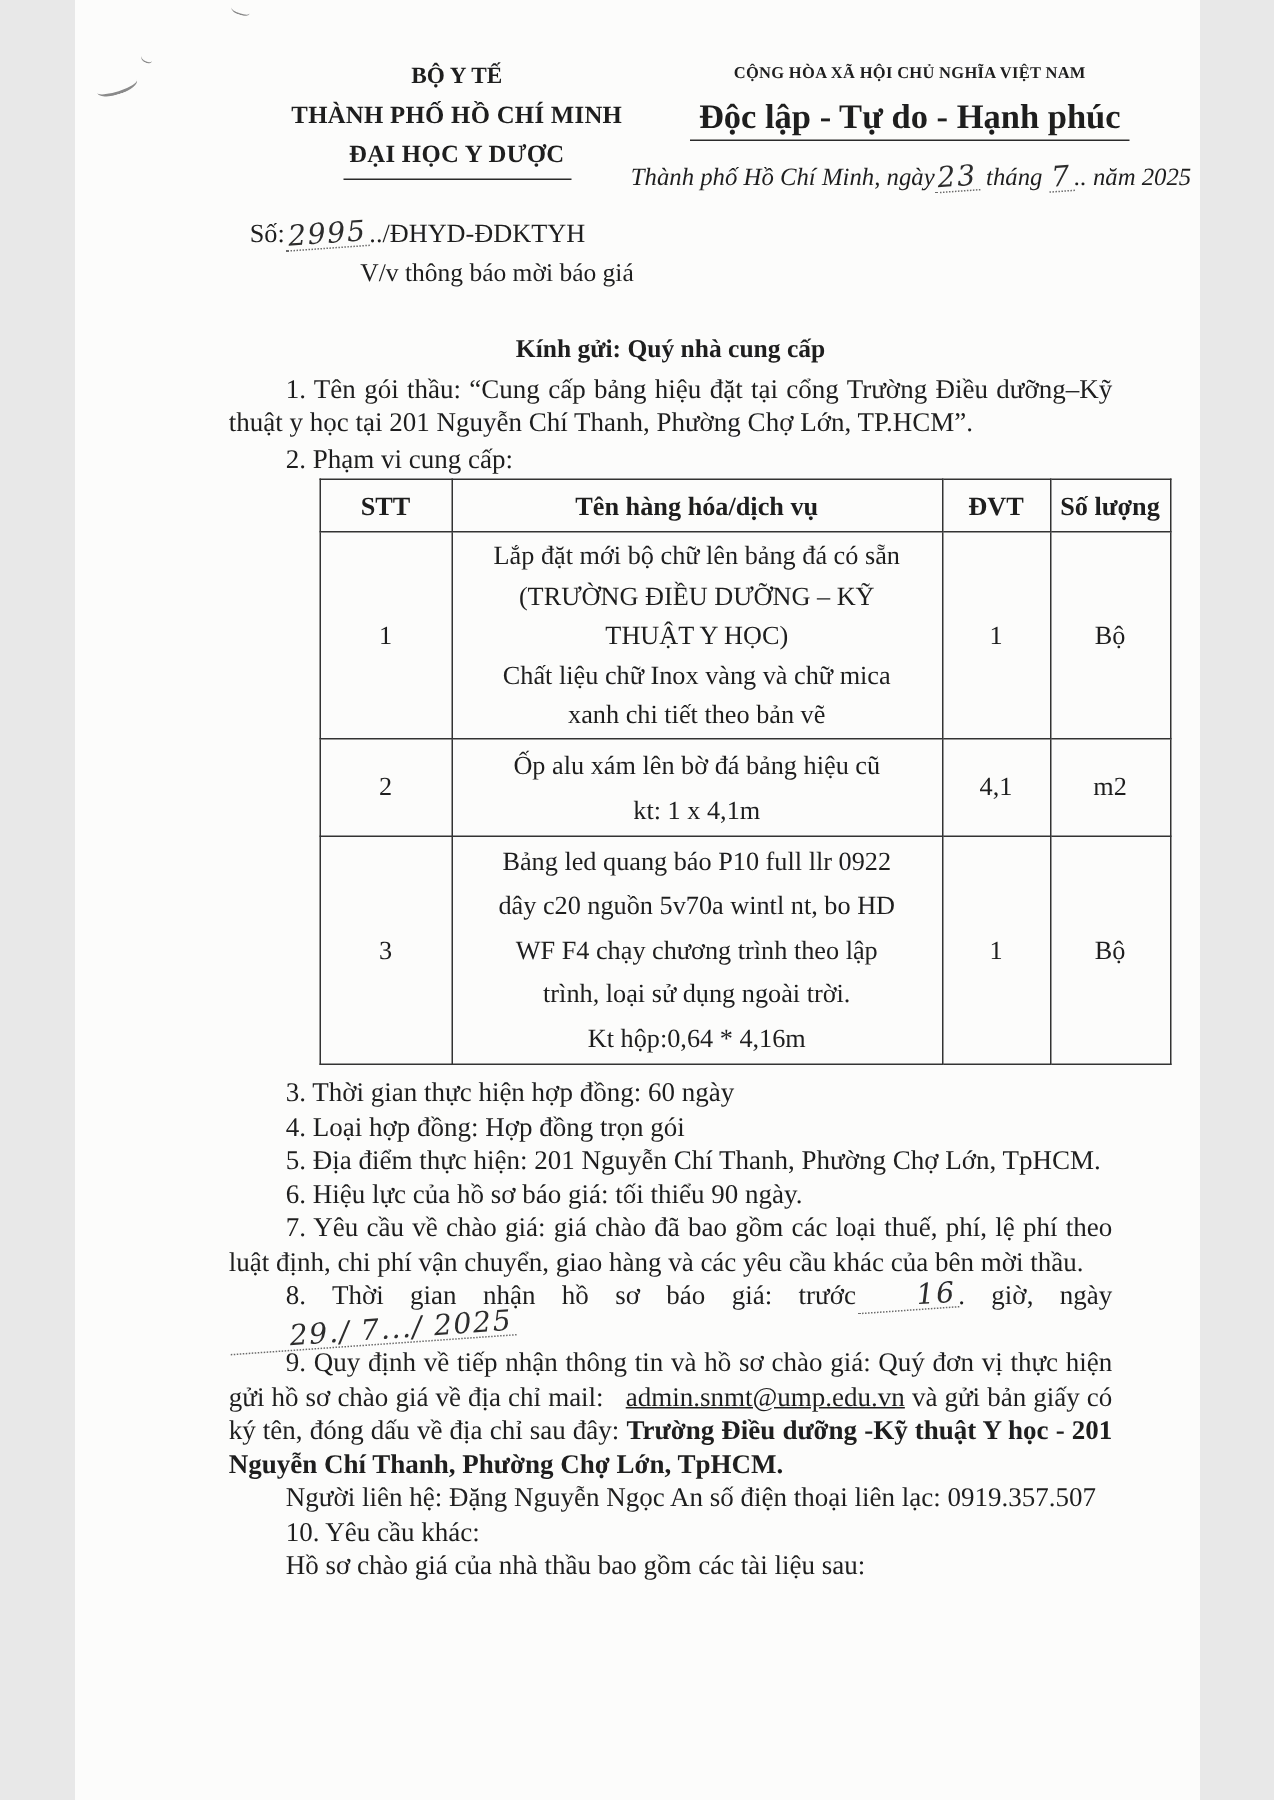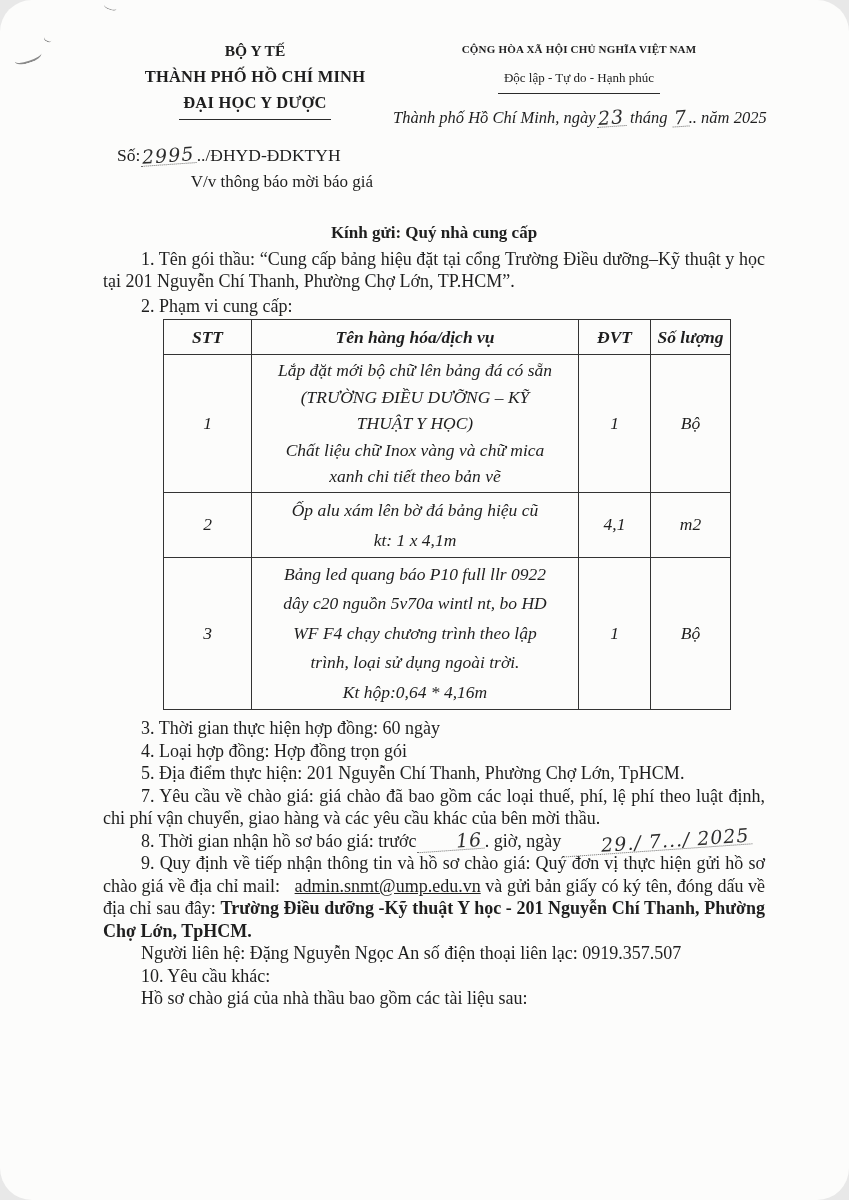--- a/index.html
+++ b/index.html
@@ -1,40 +1,39 @@
 <!DOCTYPE html>
 <html><head>
 <meta charset="utf-8">
 <style>
   html,body{margin:0;padding:0;}
   body{background:#e8e8e8;}
   .page{
     position:relative;
-    width:849px;height:1200px;
+    width:750px;height:1200px;
     margin:0 auto;
     background:#fcfcfb;
     overflow:hidden;
     font-family:"Liberation Serif","DejaVu Serif",serif;
     color:#1e1e1e;
     font-size:18px;
     line-height:22.5px;
     box-sizing:border-box;
-    padding:38px 84px 0 103px;
-    border-radius:32px;
+    padding:38px 58px 0 103px;
   }
   .b{font-weight:bold;}
   
   .hdr{display:flex;align-items:flex-start;}
   .hdr-left{width:232px;margin-left:36px;text-align:center;flex:none;}
   .hdr-left .l1{font-size:15.5px;font-weight:bold;line-height:26px;}
   .hdr-left .l2{font-size:16.5px;font-weight:bold;line-height:26px;letter-spacing:.2px;}
   .hdr-left .rule{width:152px;height:0;border-bottom:1.6px solid #2a2a2a;margin:3px auto 0;}
   .hdr-right{width:372px;margin-left:auto;text-align:center;flex:none;}
   .hdr-right .nat{font-size:11px;font-weight:bold;line-height:22px;letter-spacing:.2px;}
-  .hdr-right .motto{display:inline-block;font-size:13px;font-weight:normal;line-height:24px;margin-top:6px;border-bottom:1.6px solid #2a2a2a;padding:0 6px 3px;}
+  .hdr-right .motto{display:inline-block;font-size:23px;font-weight:bold;line-height:24px;margin-top:6px;border-bottom:1.6px solid #2a2a2a;padding:0 6px 3px;}
   .hdr-right .dateline{margin-top:13px;font-style:italic;font-size:16.5px;line-height:22px;white-space:nowrap;}
   
   .refline{margin-top:15px;margin-left:14px;font-size:17.5px;}
   .subject{margin-top:4px;width:252px;margin-left:18px;text-align:right;font-size:17px;}
   .salutation{margin-top:29px;text-align:center;font-weight:bold;font-size:17px;}
   
   p.para{margin:0;text-indent:38px;text-align:justify;}
   
   .hw{
     display:inline-block;
@@ -48,21 +47,20 @@
     border-bottom:1.5px dotted #6b6b6b;
     line-height:18px;
     position:relative;top:1px;
   }
   
   table.goods{
     border-collapse:collapse;
     margin:2px 0 0 60px;
     table-layout:fixed;
     width:567px;
-    font-style:italic;
   }
   table.goods th,table.goods td{
     border:1.8px solid #333;
     padding:2px 4px;
     text-align:center;
     vertical-align:middle;
     font-size:17.5px;
   }
   table.goods th{height:30px;font-weight:bold;}
   td.desc{white-space:pre-line;}
@@ -158,20 +156,21 @@
         <td>1</td>
         <td>Bộ</td>
       </tr>
     </tbody>
   </table>
 
   <div class="items">
     <p class="para">3. Thời gian thực hiện hợp đồng: 60 ngày</p>
     <p class="para">4. Loại hợp đồng: Hợp đồng trọn gói</p>
     <p class="para">5. Địa điểm thực hiện: 201 Nguyễn Chí Thanh, Phường Chợ Lớn, TpHCM.</p>
+    <p class="para">6. Hiệu lực của hồ sơ báo giá: tối thiểu 90 ngày.</p>
     <p class="para">7. Yêu cầu về chào giá: giá chào đã bao gồm các loại thuế, phí, lệ phí theo luật định, chi phí vận chuyển, giao hàng và các yêu cầu khác của bên mời thầu.</p>
     <p class="para">
       <span>8. Thời gian nhận hồ sơ báo giá: trước</span><span class="hw">16</span><span>. giờ, ngày</span><span class="hw">29./ 7.../ 2025</span>
     </p>
     <p class="para">
       <span>9. Quy định về tiếp nhận thông tin và hồ sơ chào giá: Quý đơn vị thực hiện gửi hồ sơ chào giá về địa chỉ mail: </span><span class="email">admin.snmt@ump.edu.vn</span><span> và gửi bản giấy có ký tên, đóng dấu về địa chỉ sau đây: </span><span class="b">Trường Điều dưỡng -Kỹ thuật Y học - 201 Nguyễn Chí Thanh, Phường Chợ Lớn, TpHCM.</span>
     </p>
     <p class="para">Người liên hệ: Đặng Nguyễn Ngọc An số điện thoại liên lạc: 0919.357.507</p>
     <p class="para">10. Yêu cầu khác:</p>
     <p class="para">Hồ sơ chào giá của nhà thầu bao gồm các tài liệu sau:</p>

